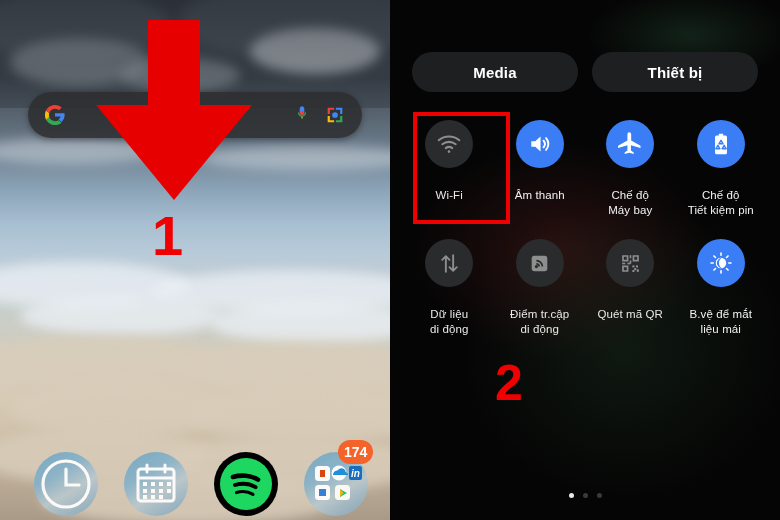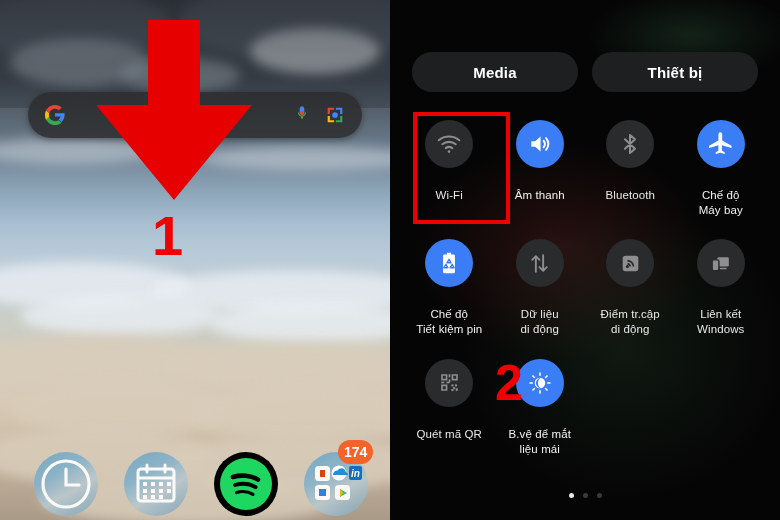--- a/index.html
+++ b/index.html
@@ -274,28 +274,20 @@
       <div class="tile on">
         <div class="bubble">
           <svg viewBox="0 0 24 24" width="26" height="26">
             <path d="M4 9.5h3.6L12.5 5v14L7.6 14.5H4z" fill="#fff"></path>
             <path d="M15.3 9a4.6 4.6 0 0 1 0 6M17.6 6.6a8 8 0 0 1 0 10.8" stroke="#fff" stroke-width="1.8" fill="none" stroke-linecap="round"></path>
           </svg>
         </div>
         <div class="lbl">Âm thanh</div>
       </div>
 
-      <div class="tile off">
-        <div class="bubble">
-          <svg viewBox="0 0 24 24" width="24" height="24" fill="none" stroke="#8e8e8e" stroke-width="2" stroke-linejoin="round" stroke-linecap="round">
-            <path d="M7 7.2l10 9.6L12 21V3l5 4.2L7 16.8"></path>
-          </svg>
-        </div>
-        <div class="lbl">Bluetooth</div>
-      </div>
 
 
       <div class="tile on">
         <div class="bubble">
           <svg viewBox="0 0 24 24" width="28" height="28">
             <path fill="#fff" d="M21 15.5v-2l-8-4.6V3.6a1.6 1.6 0 0 0-3.2 0v5.3L1.8 13.5v2L9.8 13v4.6l-2.4 1.6v1.4l3.9-1 3.9 1v-1.4L12.8 17.6V13z"></path>
           </svg>
         </div>
         <div class="lbl" style="white-space:pre-line;">Chế độ
 Máy bay</div>
@@ -332,31 +324,20 @@
               <circle cx="9" cy="15" r="1.5"></circle>
               <path d="M9 11.6a3.4 3.4 0 0 1 3.4 3.4h-1.6A1.8 1.8 0 0 0 9 13.2z"></path>
               <path d="M9 8.4a6.6 6.6 0 0 1 6.6 6.6H14A5 5 0 0 0 9 10z"></path>
             </g>
           </svg>
         </div>
         <div class="lbl" style="white-space:pre-line;">Điểm tr.cập
 di động</div>
       </div>
 
-      <div class="tile off">
-        <div class="bubble">
-          <svg viewBox="0 0 24 24" width="25" height="25">
-            <rect x="9" y="6" width="11" height="9" rx="1.4" fill="#8e8e8e"></rect>
-            <rect x="11" y="16" width="7" height="1.6" rx=".8" fill="#8e8e8e"></rect>
-            <rect x="4" y="8.5" width="6.5" height="10.5" rx="1.6" fill="#8e8e8e" stroke="#2a2b2c" stroke-width="1.4"></rect>
-          </svg>
-        </div>
-        <div class="lbl" style="white-space:pre-line;">Liên kết
-Windows</div>
-      </div>
 
       <div class="tile off">
         <div class="bubble">
           <svg viewBox="0 0 24 24" width="25" height="25" fill="#8e8e8e">
             <path d="M4 4h6v6H4zm1.6 1.6v2.8h2.8V5.6z"></path>
             <path d="M14 4h6v6h-6zm1.6 1.6v2.8h2.8V5.6z"></path>
             <path d="M4 14h6v6H4zm1.6 1.6v2.8h2.8v-2.8z"></path>
             <rect x="13.8" y="13.8" width="2" height="2"></rect>
             <rect x="17.2" y="13.8" width="2" height="2"></rect>
             <rect x="15.5" y="16.4" width="2" height="2"></rect>

